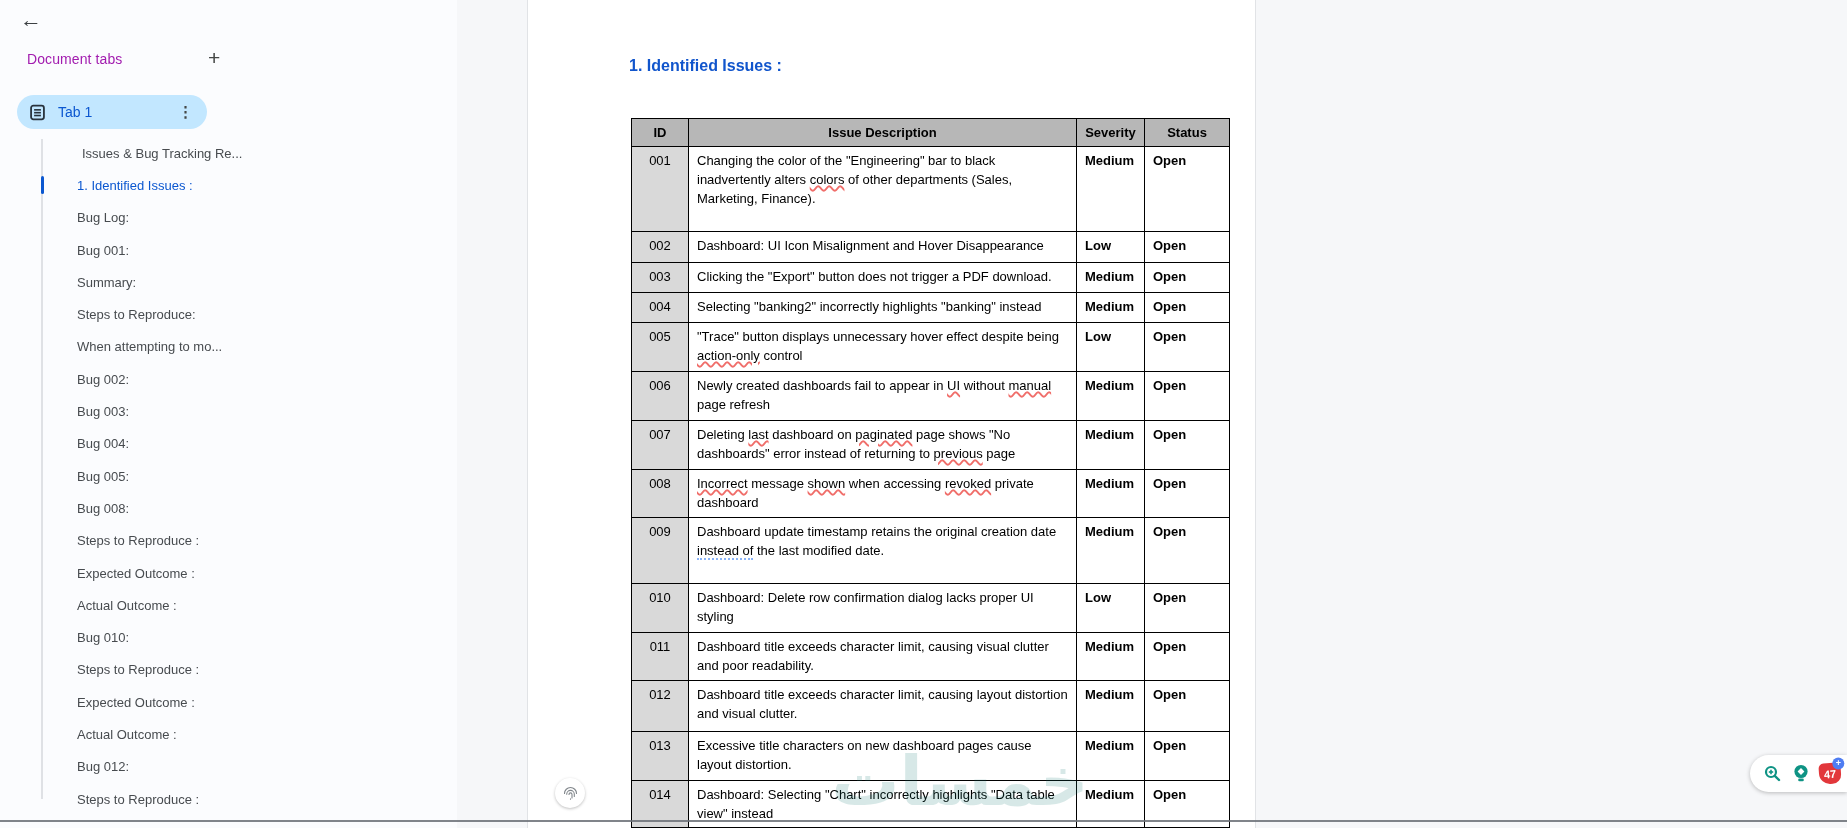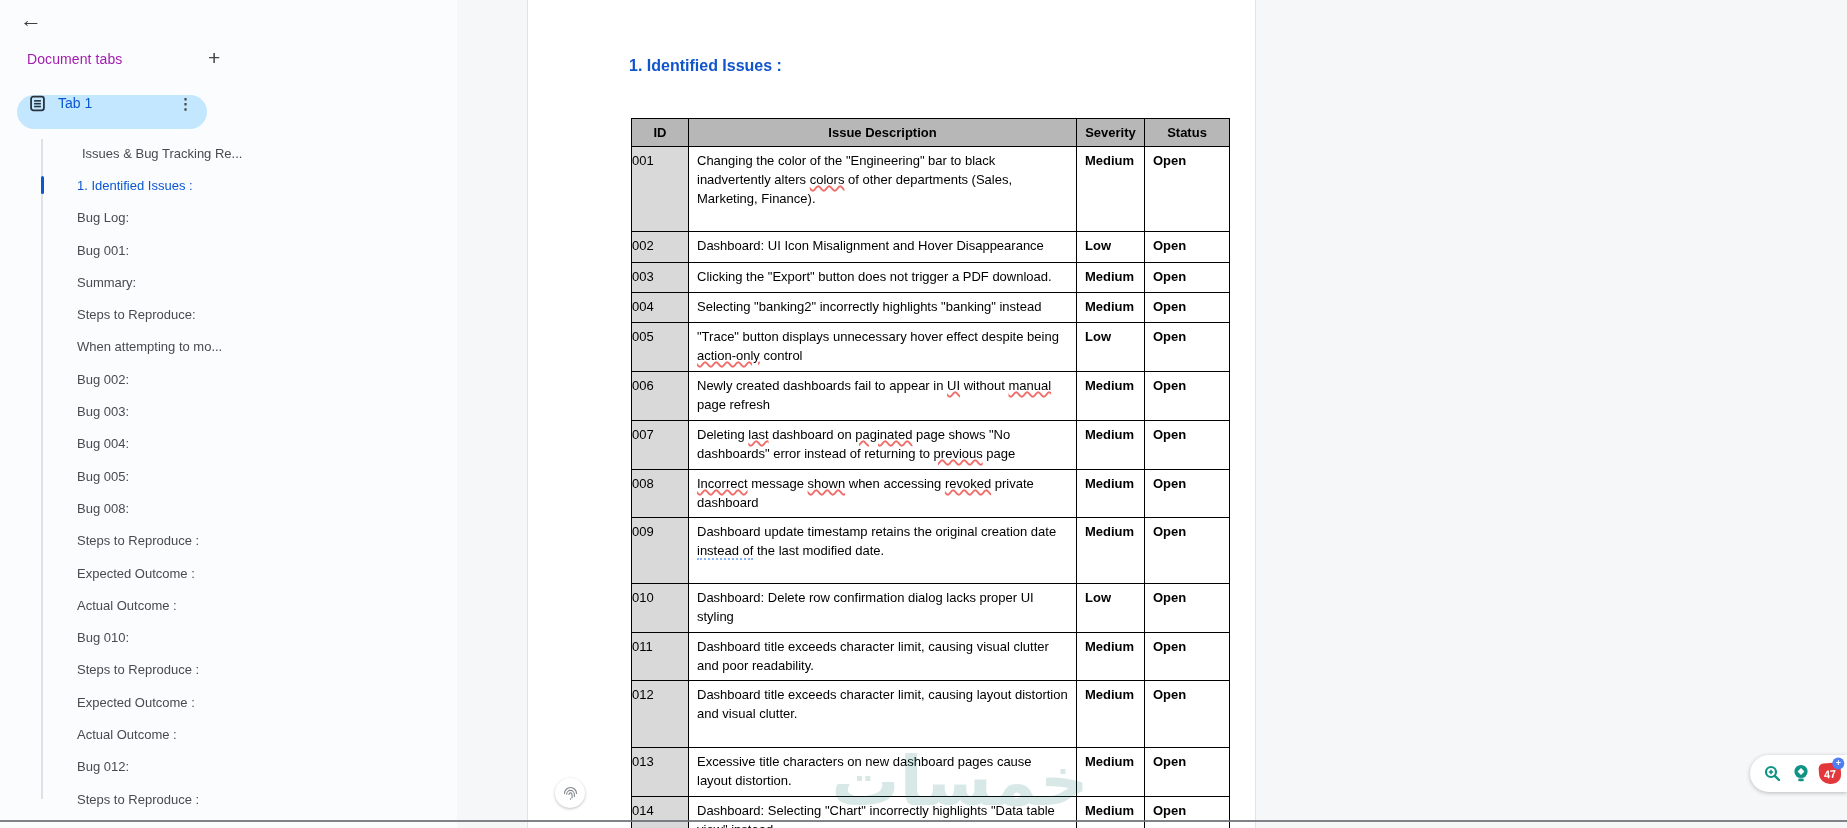--- a/index.html
+++ b/index.html
@@ -10,21 +10,21 @@
   *{margin:0;padding:0;box-sizing:border-box;}
   html,body{width:1847px;height:828px;overflow:hidden;}
   body{font-family:"Liberation Sans",sans-serif;background:#f6f7f9;position:relative;}
 
   
   .sidebar{position:absolute;left:0;top:0;width:457px;height:828px;background:#fbfcfe;}
   .back-btn{position:absolute;left:20px;top:8px;font-size:22px;color:#3c4043;cursor:pointer;line-height:24px;}
   .panel-head{position:absolute;left:27px;top:51px;font-size:14px;color:#a21caf;font-weight:500;letter-spacing:.1px;}
   .add-btn{position:absolute;left:208px;top:46px;font-size:21px;color:#444746;font-weight:300;cursor:pointer;}
   .tab-pill{position:absolute;left:17px;top:95px;width:190px;height:34px;background:var(--tab-bg);
-    border-radius:17px;display:flex;align-items:flex-start;padding:0 12px;cursor:pointer;}
+    border-radius:17px;display:flex;align-items:center;padding:0 12px;cursor:pointer;}
   .tab-pill .doc-ic{width:17px;height:17px;margin-right:12px;flex:0 0 auto;}
   .tab-pill .lbl{font-size:14px;color:#0b57d0;font-weight:500;flex:1;}
   .tab-pill .kebab{color:#444746;font-size:15px;font-weight:700;padding:0 2px;}
   .outline{position:absolute;left:41px;top:137px;width:400px;}
   .outline::before{content:"";position:absolute;left:0;top:2px;bottom:16px;width:2px;background:#dfe1e5;}
   .o-item{position:relative;height:32.3px;display:flex;align-items:center;font-size:13px;
     color:#474b4f;padding-left:41px;white-space:nowrap;overflow:hidden;text-overflow:ellipsis;cursor:pointer;}
   .o-item.lvl2{padding-left:36px;}
   .o-item.active{color:var(--accent);}
   .o-item.active::before{content:"";position:absolute;left:0;top:7px;width:3px;height:18px;
@@ -33,21 +33,21 @@
   
   .doc-page{position:absolute;left:527px;top:0;width:729px;height:828px;background:#fff;
     border-left:1px solid #e1e3e6;border-right:1px solid #e1e3e6;}
   .doc-title{position:absolute;left:101px;top:57px;font-size:16px;font-weight:700;color:var(--title-blue);}
   table.issues{position:absolute;left:103px;top:118px;width:598px;border-collapse:collapse;
     table-layout:fixed;font-size:13px;color:#000;}
   table.issues col.c-id{width:57px;} table.issues col.c-desc{width:388px;}
   table.issues col.c-sev{width:68px;} table.issues col.c-st{width:85px;}
   table.issues td,table.issues th{border:1.5px solid #000;vertical-align:top;line-height:19px;}
   table.issues th{background:var(--hdr-gray);font-weight:700;text-align:center;height:28px;vertical-align:middle;}
-  td.id{background:var(--id-gray);padding-top:4px;}
+  td.id{background:var(--id-gray);text-align:center;padding-top:4px;}
   td.desc{padding:4px 8px;}
   td.sev,td.st{font-weight:700;padding:4px 0 4px 8px;}
   .sp{text-decoration:underline;text-decoration-style:wavy;text-decoration-color:#f06e6a;text-decoration-thickness:1.5px;}
   .gr{border-bottom:2px dotted #8ab4f8;}
 
   .watermark{position:absolute;left:800px;top:742px;width:320px;font-family:"DejaVu Sans",sans-serif;
     font-size:68px;font-weight:700;color:#0f766e;opacity:.16;letter-spacing:2px;pointer-events:none;
     text-align:center;line-height:80px;z-index:6;}
 
   .fp-btn{position:absolute;left:555px;top:778px;width:30px;height:30px;border-radius:50%;background:#fff;
@@ -185,21 +185,21 @@
           <td class="desc">Dashboard: Delete row confirmation dialog lacks proper UI styling</td>
           <td class="sev">Low</td>
           <td class="st">Open</td>
         </tr>
         <tr style="height: 48px;">
           <td class="id">011</td>
           <td class="desc">Dashboard title exceeds character limit, causing visual clutter and poor readability.</td>
           <td class="sev">Medium</td>
           <td class="st">Open</td>
         </tr>
-        <tr style="height: 67px;">
+        <tr style="height: 51px;">
           <td class="id">012</td>
           <td class="desc">Dashboard title exceeds character limit, causing layout distortion and visual clutter.</td>
           <td class="sev">Medium</td>
           <td class="st">Open</td>
         </tr>
         <tr style="height: 49px;">
           <td class="id">013</td>
           <td class="desc">Excessive title characters on new dashboard pages cause layout distortion.</td>
           <td class="sev">Medium</td>
           <td class="st">Open</td>

